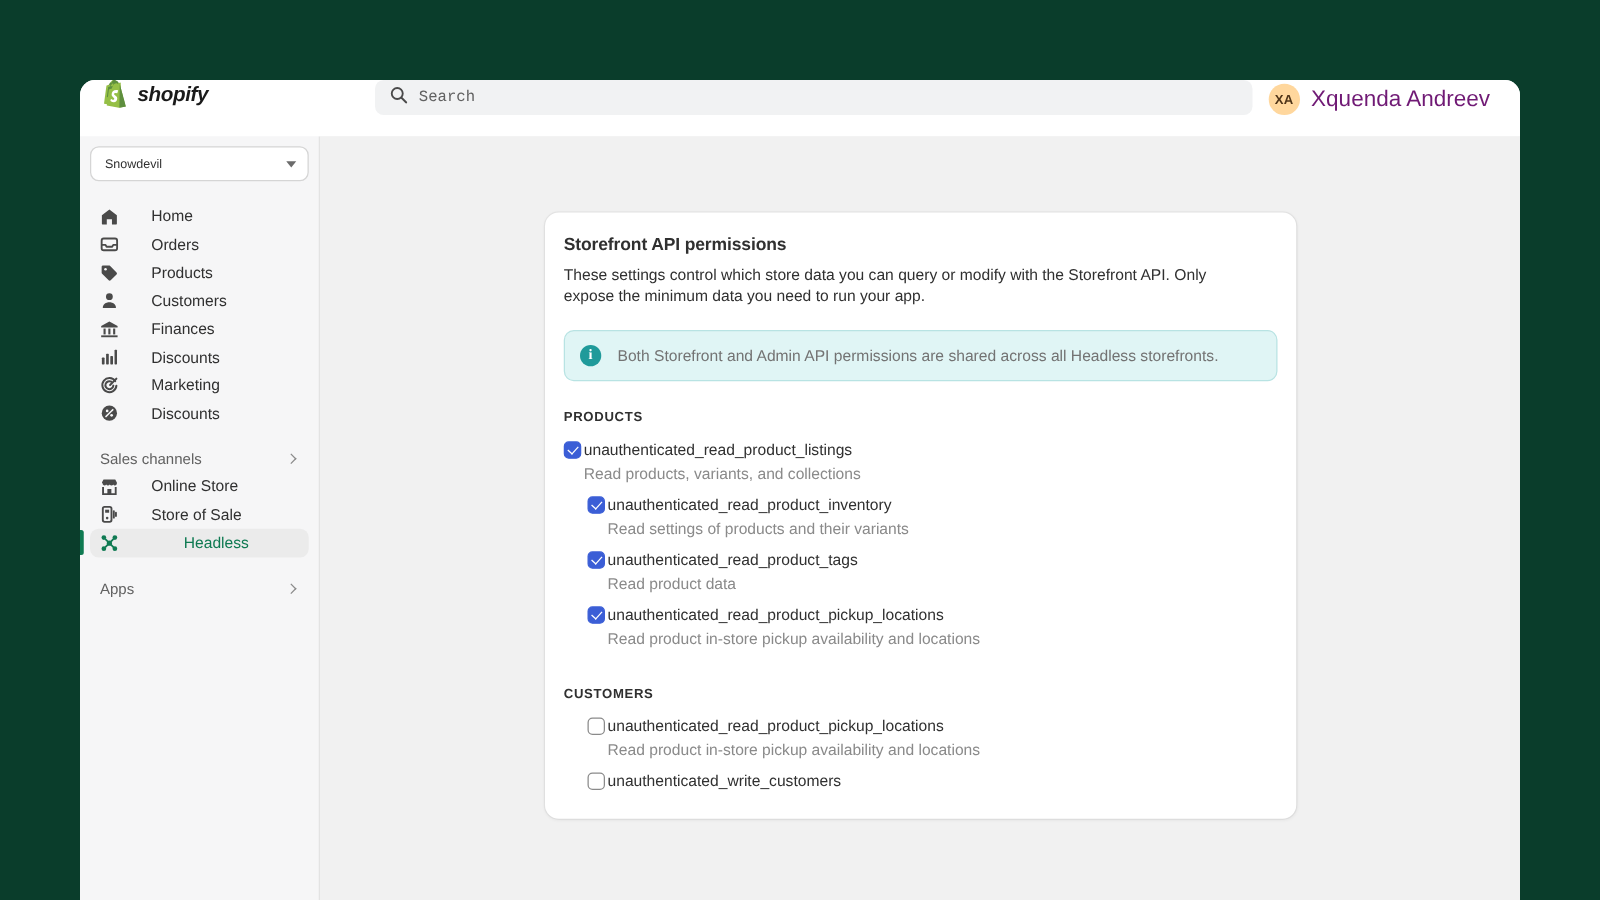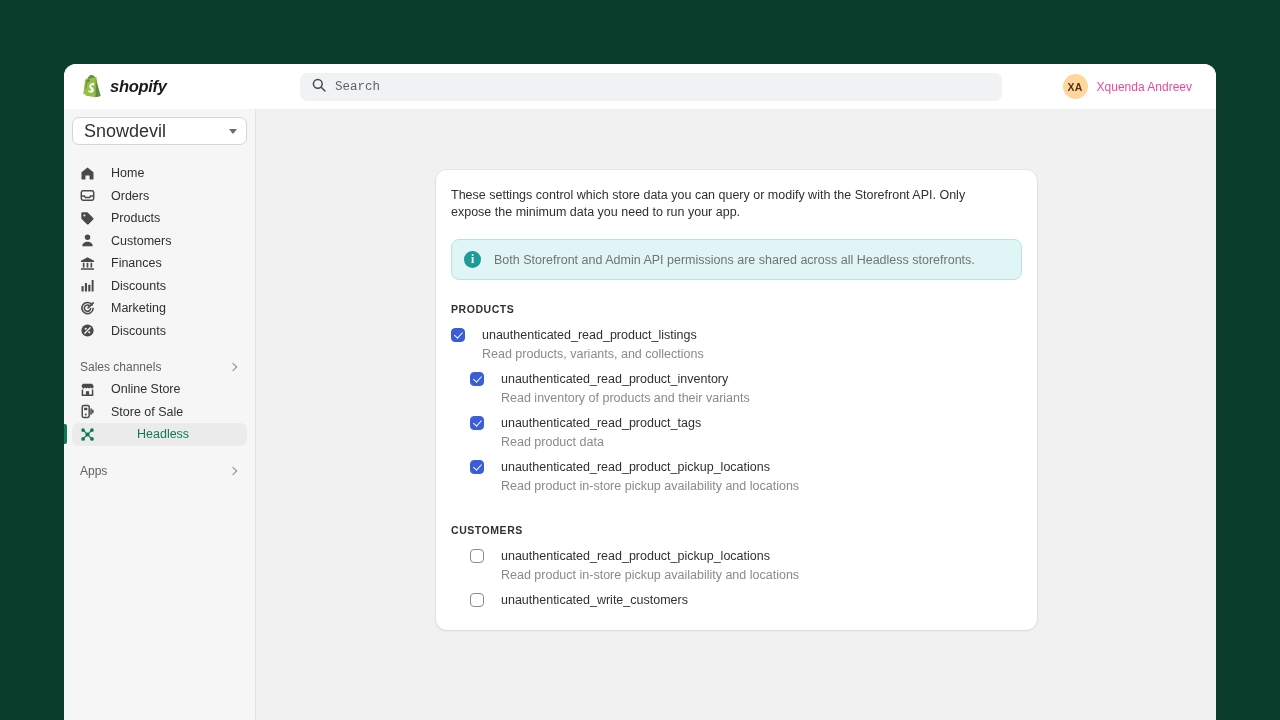--- a/index.html
+++ b/index.html
@@ -29,21 +29,21 @@
     display: flex;
     flex-direction: column;
   }
 
   
   #topbar {
     height: 45px;
     flex: 0 0 45px;
     background: #ffffff;
     display: flex;
-    align-items: center;
+    align-items: flex-start;
     padding: 0 16px 0 18px;
     position: relative;
   }
 
   .logo-wrap {
     display: flex;
     align-items: center;
     gap: 7px;
     width: 218px;
     flex: 0 0 218px;
@@ -94,21 +94,21 @@
     border-radius: 50%;
     background: #ffd79d;
     color: #4f3418;
     font-size: 10.5px;
     font-weight: bold;
     display: flex;
     align-items: center;
     justify-content: center;
     letter-spacing: 0.2px;
   }
-  .account-name { font-size: 12px; color: #ec4899; white-space: nowrap; }
+  .account-name { font-size: 18px; color: #701a75; white-space: nowrap; }
 
   
   #body-split { flex: 1 1 auto; display: flex; min-height: 0; }
 
   
   #sidebar {
     width: 192px;
     flex: 0 0 192px;
     background: #f6f6f7;
     border-right: 1px solid #e3e3e3;
@@ -121,34 +121,34 @@
     background: #ffffff;
     border: 1px solid #d5d5d5;
     border-radius: 7px;
     display: flex;
     align-items: center;
     padding: 0 9px 0 11px;
     margin: 0 0 17px 0;
     cursor: pointer;
   }
   #store-selector .store-name {
-    font-size: 18px; color: #303030; flex: 1 1 auto;
+    font-size: 10px; color: #303030; flex: 1 1 auto;
   }
   .caret-down {
     width: 0; height: 0;
     border-left: 4.5px solid transparent;
     border-right: 4.5px solid transparent;
     border-top: 5px solid #6b6b6b;
   }
 
   .nav-item {
     height: 22.5px;
     display: flex;
     align-items: center;
-    gap: 16px;
+    gap: 26px;
     padding: 0 8px;
     border-radius: 7px;
     cursor: pointer;
     position: relative;
     color: #303030;
   }
   .nav-item .label { font-size: 12.5px; line-height: 1; }
   .nav-item .ico { width: 15px; height: 15px; flex: 0 0 15px; display: block; }
 
   .nav-item.active { background: #ebebeb; color: #0f7a52; }
@@ -247,21 +247,21 @@
     font-size: 10.5px;
     font-weight: bold;
     color: #303030;
     letter-spacing: 0.55px;
     margin-bottom: 12px;
   }
 
   .perm {
     display: flex;
     align-items: flex-start;
-    gap: 17px;
+    gap: 2px;
     margin-bottom: 2px;
   }
   .perm.nested { padding-left: 19px; }
 
   .cb {
     width: 14px; height: 14px;
     flex: 0 0 14px;
     border-radius: 4px;
     margin-top: 1px;
     cursor: pointer;
@@ -478,20 +478,21 @@
         <span class="label">Apps</span>
         <span class="chev-right"></span>
       </div>
 
     </div>
 
     <div id="main">
 
       <div id="card">
 
+        <div id="card-title">Storefront API permissions</div>
         <div id="card-desc">These settings control which store data you can query or modify with the Storefront API. Only expose the minimum data you need to run your app.</div>
 
         <div id="info-banner">
           <span class="info-icon">i</span>
           <span class="text">Both Storefront and Admin API permissions are shared across all Headless storefronts.</span>
         </div>
 
         <div id="groups">
             <div class="group">
               <div class="group-heading">PRODUCTS</div>
@@ -499,21 +500,21 @@
                 <div class="cb checked"></div>
                 <div class="perm-text">
                   <div class="perm-name">unauthenticated_read_product_listings</div>
                   <div class="perm-desc">Read products, variants, and collections</div>
                 </div>
               </div>
               <div class="perm nested">
                 <div class="cb checked"></div>
                 <div class="perm-text">
                   <div class="perm-name">unauthenticated_read_product_inventory</div>
-                  <div class="perm-desc">Read inventory of products and their variants</div>
+                  <div class="perm-desc">Read settings of products and their variants</div>
                 </div>
               </div>
               <div class="perm nested">
                 <div class="cb checked"></div>
                 <div class="perm-text">
                   <div class="perm-name">unauthenticated_read_product_tags</div>
                   <div class="perm-desc">Read product data</div>
                 </div>
               </div>
               <div class="perm nested">

